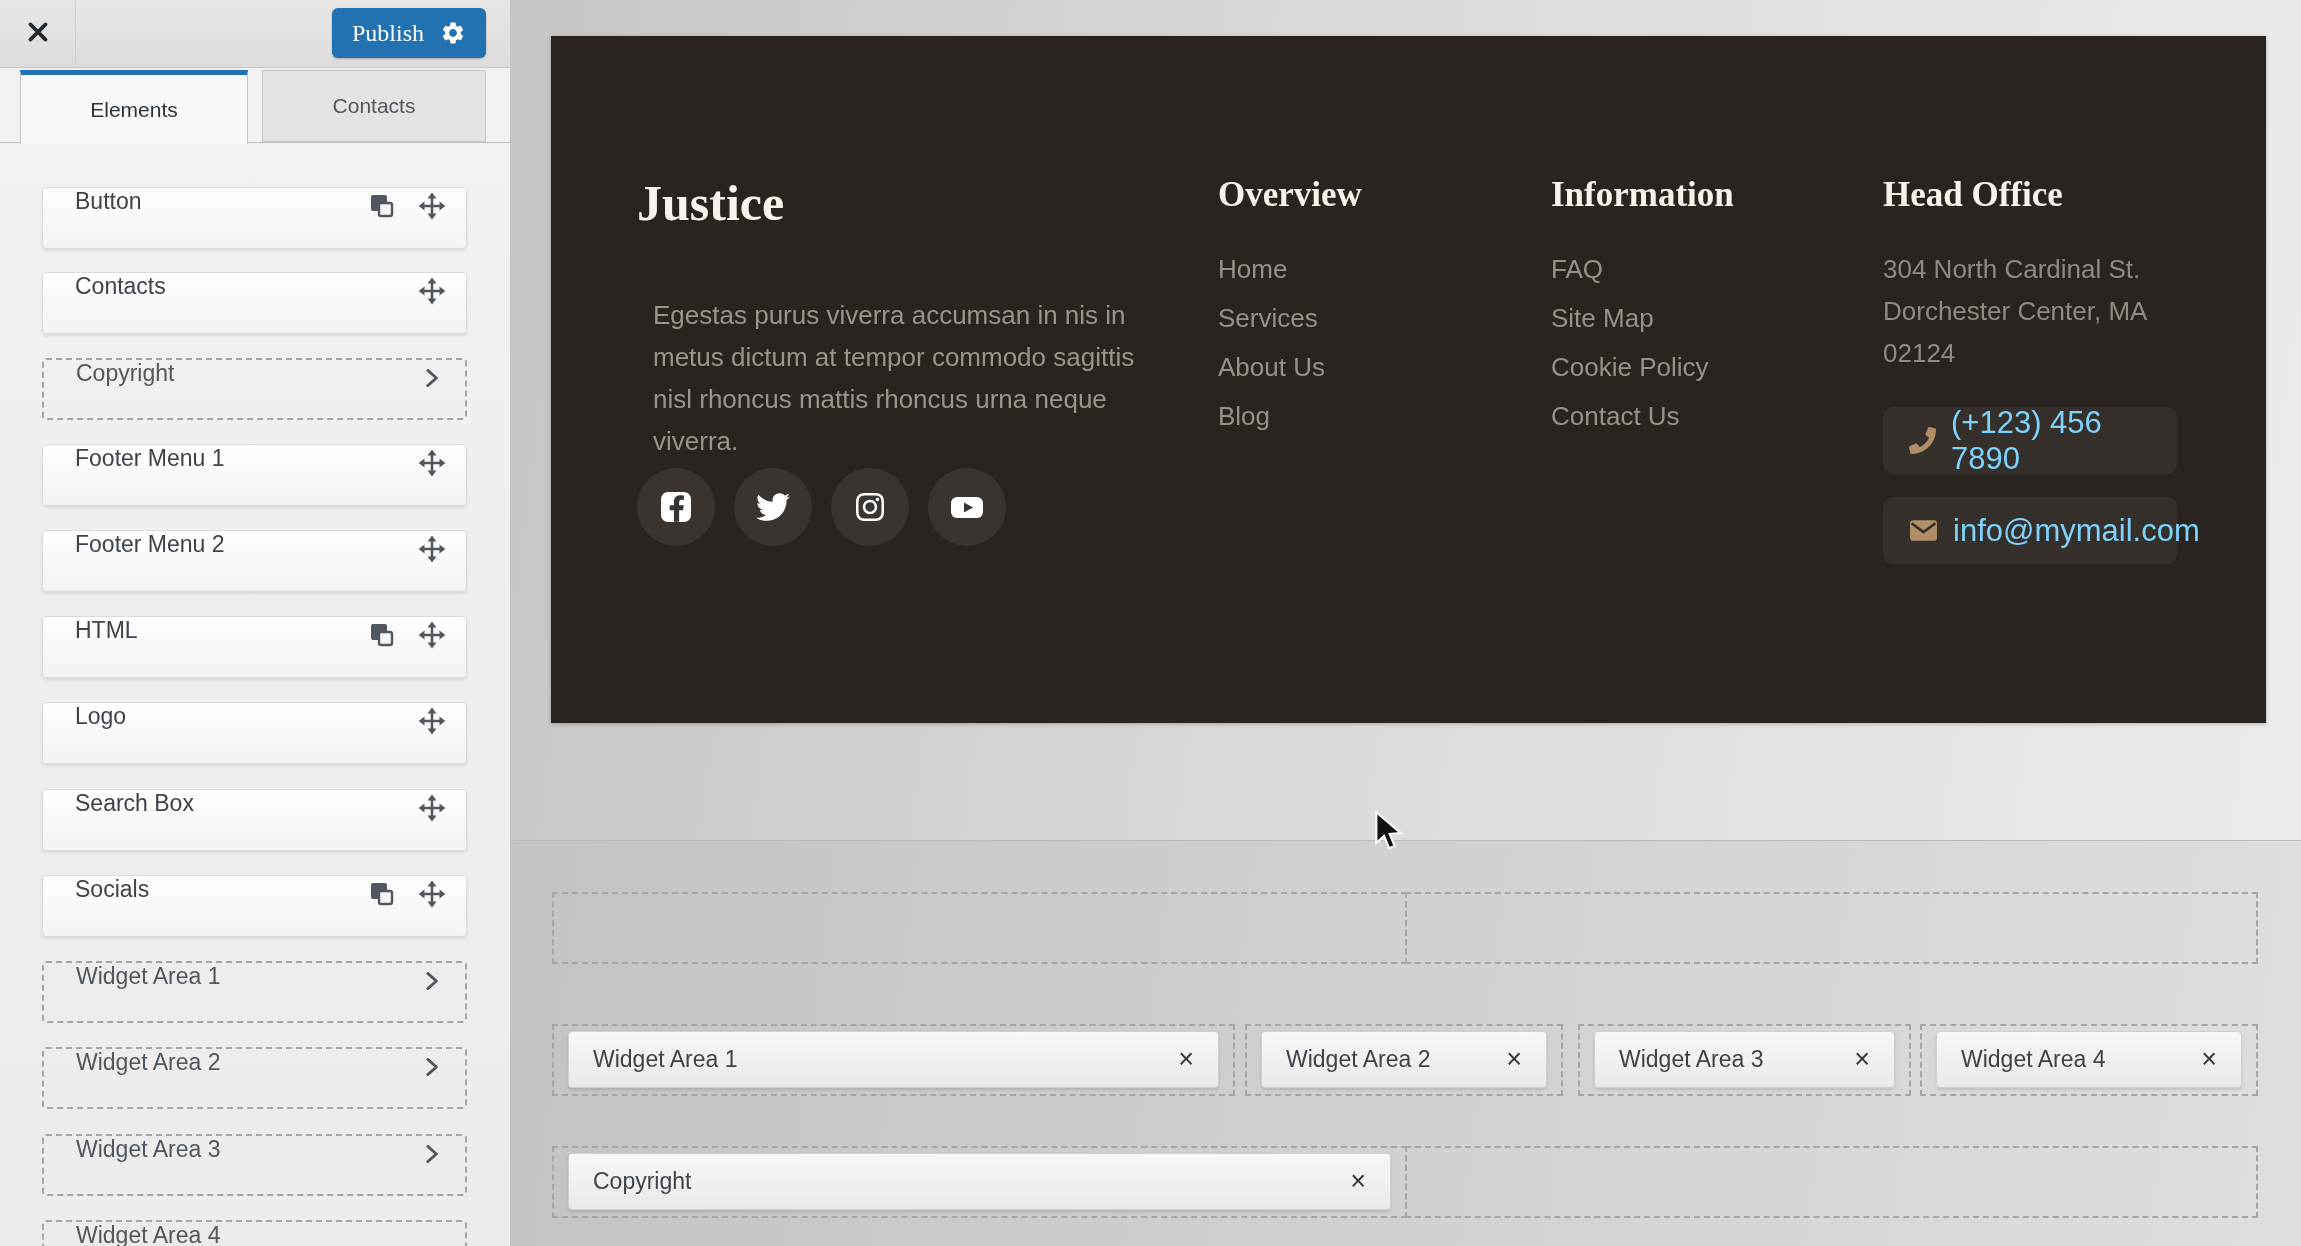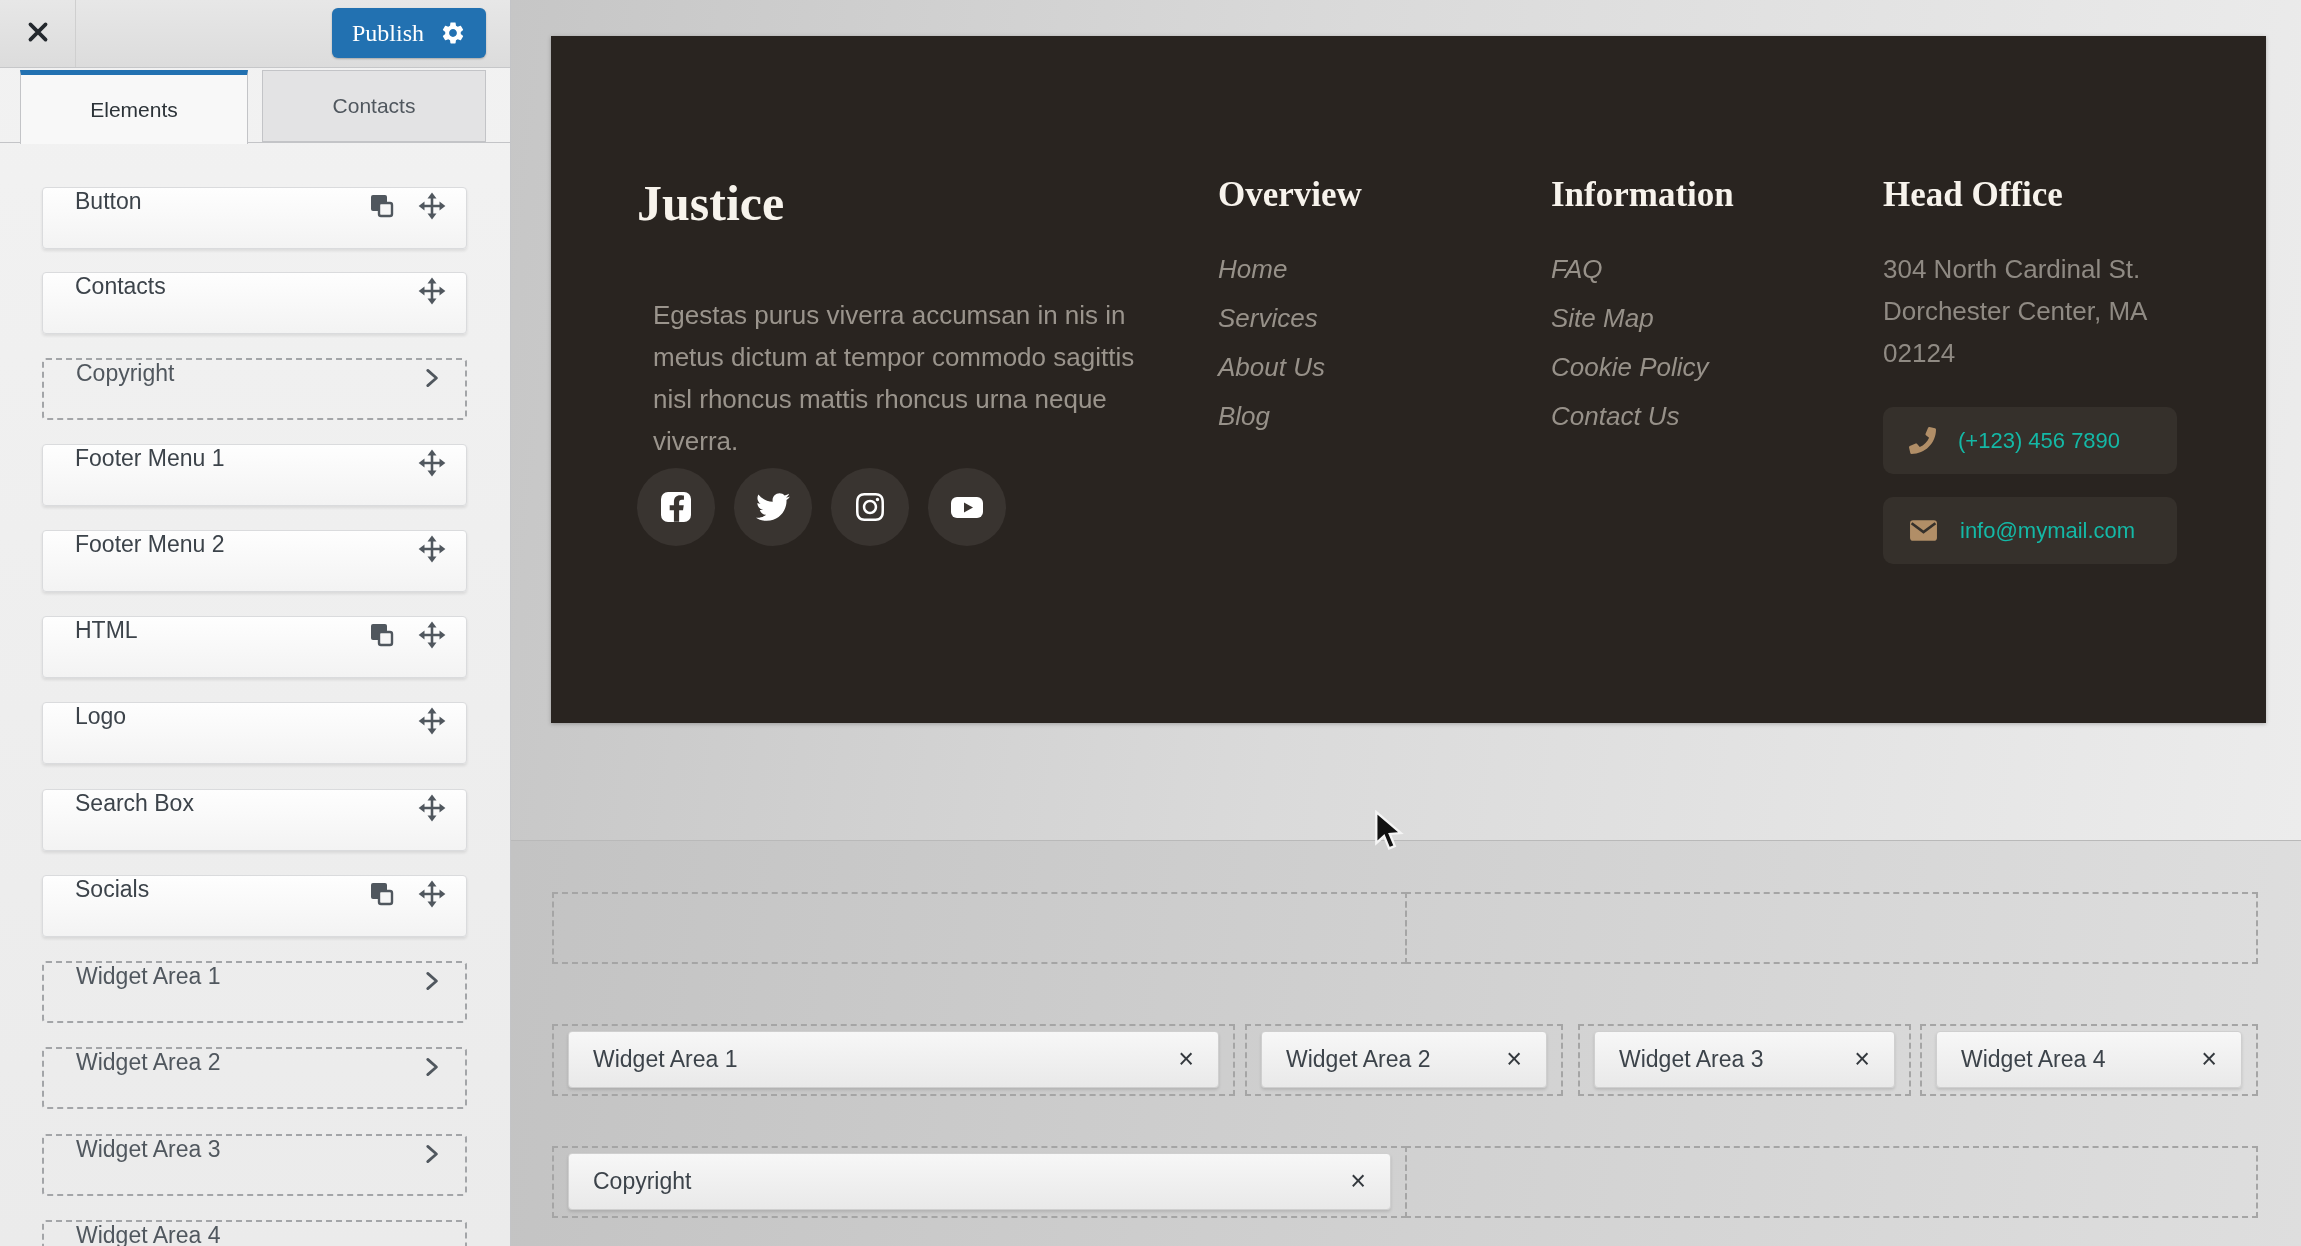--- a/index.html
+++ b/index.html
@@ -53,26 +53,26 @@
             box-shadow:0 1px 4px rgba(0,0,0,.25);}
   .serif{font-family:"Liberation Serif","DejaVu Serif",serif;font-weight:700;}
   .brand-title{position:absolute;left:86px;top:138px;font-size:50px;color:#f7f3ec;margin:0;}
   .brand-desc{position:absolute;left:86px;top:242px;width:515px;font-size:26px;line-height:42px;
               color:#9a948c;margin:16px;}
   .socials{position:absolute;left:86px;top:432px;display:flex;gap:19px;}
   .soc{width:78px;height:78px;border-radius:50%;background:#393430;display:flex;align-items:center;
        justify-content:center;cursor:pointer;}
   .fcol{position:absolute;top:139px;}
   .fcol-title{font-size:35px;color:#f7f3ec;margin:0;}
-  .fmenu{list-style:none;margin:30px 0 0;padding:0;font-style:italic;}
+  .fmenu{list-style:none;margin:30px 0 0;padding:0;}
   .fmenu li{font-size:26px;line-height:49px;color:#979189;cursor:pointer;}
   .faddr{margin-top:33px;font-size:26px;line-height:42px;color:#8f8a83;}
   .contact-btn{position:absolute;left:1332px;width:294px;height:67px;background:#35302b;
-               border-radius:10px;display:flex;align-items:center;gap:22px;padding-left:26px;
-               box-sizing:border-box;color:#14b8a6;font-size:22px;cursor:pointer;}
+               border-radius:10px;display:flex;align-items:center;gap:15px;padding-left:26px;
+               box-sizing:border-box;color:#7dd3fc;font-size:31px;cursor:pointer;}
 
   
   .brow{position:absolute;left:41px;width:1706px;height:72px;display:flex;}
   .bcell{box-sizing:border-box;border:2px dashed #a5a5a5;height:72px;position:relative;}
   .bcell + .bcell{margin-left:-2px;}
   .bcell-abs{position:absolute;top:0;box-sizing:border-box;border:2px dashed #a5a5a5;height:72px;}
   .chip{position:absolute;left:14px;right:14px;top:5px;bottom:6px;
         background:linear-gradient(#f7f7f7,#e9e9e9);border:1px solid #cfcfcf;border-radius:4px;
         box-shadow:0 2px 3px rgba(0,0,0,.12);display:flex;align-items:center;
         justify-content:space-between;padding:0 24px;font-size:23px;color:#3c434a;cursor:grab;}

